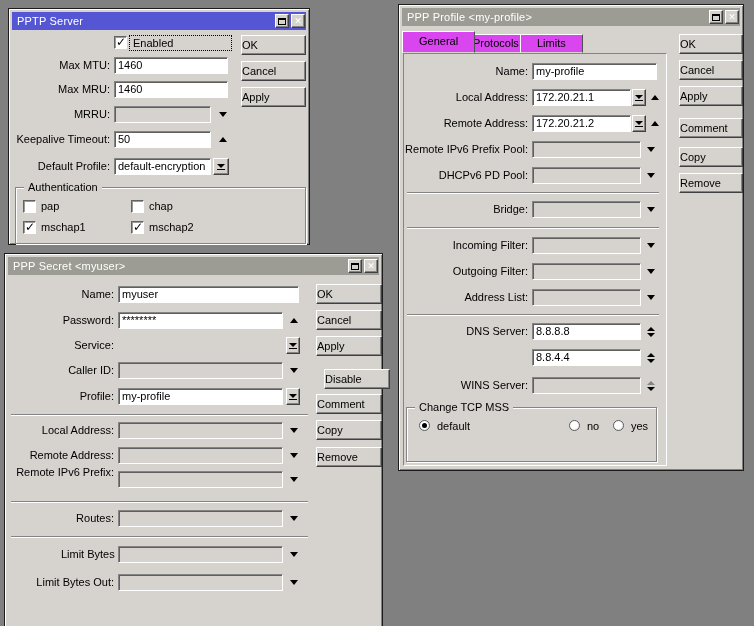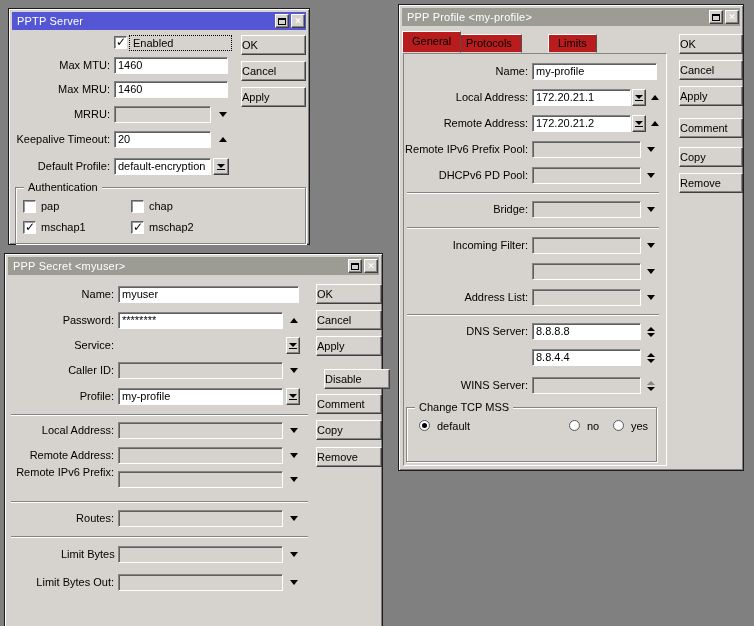--- a/index.html
+++ b/index.html
@@ -67,21 +67,21 @@
     position:absolute; width:13px; height:13px; background:#fff;
     border:1px solid; border-color:#636363 #fff #fff #636363;
     box-shadow: inset 1px 1px 0 #9a9a9a;
   }
   .cbx.checked::after { content:"✓"; position:absolute; left:1px; top:-2px; font-size:12px; font-weight:bold; }
   .cblbl { position:absolute; line-height:13px; white-space:nowrap; }
   .focus-rect { position:absolute; border:1px dotted #000; height:16px; line-height:14px; padding-left:3px; }
   .rad { position:absolute; width:11px; height:11px; border-radius:50%; background:#fff; border:1px solid #5a5a5a; box-shadow: inset -1px -1px 0 #efefef; }
   .rad.selected::after { content:""; position:absolute; left:2px; top:2px; width:5px; height:5px; border-radius:50%; background:#000; }
   .tab {
-    position:absolute; background:#b91c1c; padding:0 9px; line-height:19px;
+    position:absolute; background:#d946ef; padding:0 16px; line-height:19px;
     border:1px solid; border-color:#fff #505050 #d6d3ce #fff;
   }
   .tab.active   { top:26px; height:22px; z-index:3; }
   .tab.inactive { top:29px; height:19px; z-index:1; line-height:17px; }
   .panel { position:absolute; border:1px solid; border-color:#848484 #fff #fff #848484; }
   .statusbar {
     position:absolute; left:3px; right:3px; bottom:3px; height:19px;
     border:1px solid; border-color:#848484 #fff #fff #848484;
     line-height:17px; padding-left:4px;
   }
@@ -111,21 +111,21 @@
   <span class="lbl" style="left:2px;top:72px;width:99px;">Max MRU:</span>
   <div class="inp" style="left:105px;top:72px;width:114px;">1460</div>
 
   <span class="lbl" style="left:2px;top:97px;width:99px;">MRRU:</span>
   <div class="inp dis" style="left:105px;top:97px;width:97px;"></div>
   <span class="sfx" style="left:207px;top:97px;">
       <span class="tri-d"></span>
     </span>
 
   <span class="lbl" style="left:2px;top:122px;width:99px;">Keepalive Timeout:</span>
-  <div class="inp" style="left:105px;top:122px;width:97px;">20</div>
+  <div class="inp" style="left:105px;top:122px;width:97px;">50</div>
   <span class="sfx" style="left:207px;top:122px;">
       <span class="tri-u"></span>
     </span>
 
   <span class="lbl" style="left:2px;top:149px;width:99px;">Default Profile:</span>
   <div class="inp" style="left:105px;top:149px;width:97px;">default-encryption</div>
   <span class="combo" style="left:204px;top:149px;width:16px;">
       <span class="tri-d"></span>
       <span class="cbar"></span>
     </span>
@@ -249,21 +249,21 @@
           <span class="maxg"></span>
         </span>
       <span class="tbtn">
           <span class="xg">✕</span>
         </span>
     </span>
   </div>
 
   <div class="tab active" style="left:3px;">General</div>
   <div class="tab inactive" style="left:57px;">Protocols</div>
-  <div class="tab inactive" style="left:121px;margin-left:28px;">Limits</div>
+  <div class="tab inactive" style="left:121px;">Limits</div>
 
   <div class="panel" style="left:4px;top:48px;width:264px;height:413px;"></div>
 
   <span class="lbl" style="left:4px;top:58px;width:125px;">Name:</span>
   <div class="inp" style="left:133px;top:58px;width:125px;">my-profile</div>
 
   <span class="lbl" style="left:4px;top:84px;width:125px;">Local Address:</span>
   <div class="inp" style="left:133px;top:84px;width:99px;">172.20.21.1</div>
   <span class="combo" style="left:233px;top:84px;">
       <span class="tri-d"></span>
@@ -304,20 +304,21 @@
     </span>
 
   <div class="sep" style="left:8px;top:222px;width:252px;"></div>
 
   <span class="lbl" style="left:4px;top:232px;width:125px;">Incoming Filter:</span>
   <div class="inp dis" style="left:133px;top:232px;width:109px;"></div>
   <span class="sfx" style="left:245px;top:232px;">
       <span class="tri-d"></span>
     </span>
 
+  <span class="lbl" style="left:4px;top:258px;width:125px;">Outgoing Filter:</span>
   <div class="inp dis" style="left:133px;top:258px;width:109px;"></div>
   <span class="sfx" style="left:245px;top:258px;">
       <span class="tri-d"></span>
     </span>
 
   <span class="lbl" style="left:4px;top:284px;width:125px;">Address List:</span>
   <div class="inp dis" style="left:133px;top:284px;width:109px;"></div>
   <span class="sfx" style="left:245px;top:284px;">
       <span class="tri-d"></span>
     </span>

